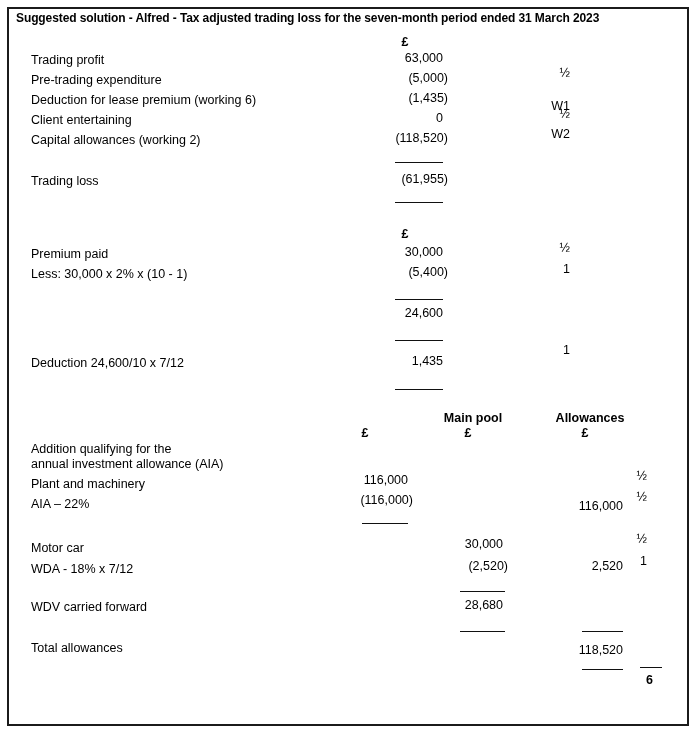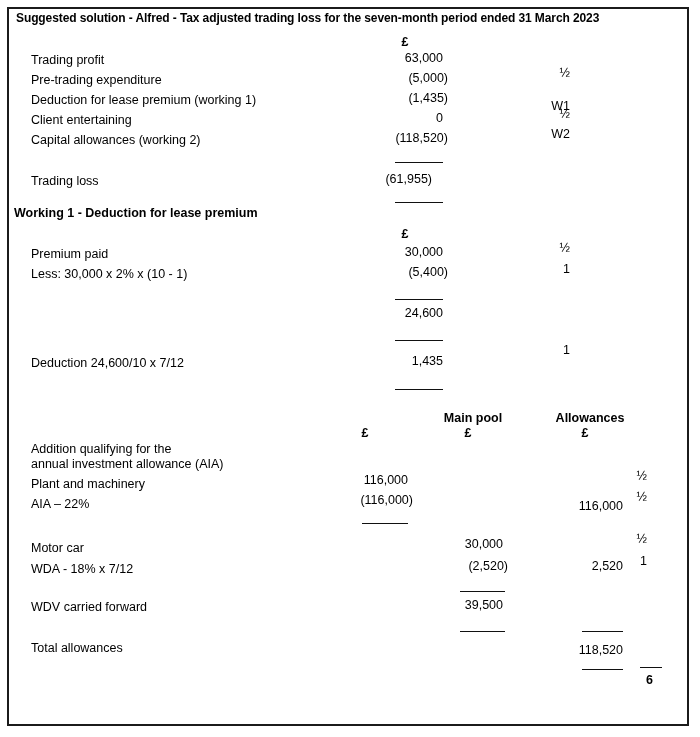--- a/index.html
+++ b/index.html
@@ -31,40 +31,39 @@
 
   <div class="t b c" style="left:405px;top:35px">£</div>
 
   <div class="t" style="left:31px;top:53px">Trading profit</div>
   <div class="t r nop" style="right:252px;top:51px">63,000</div>
 
   <div class="t" style="left:31px;top:73px">Pre-trading expenditure</div>
   <div class="t r" style="right:252px;top:71px">(5,000)</div>
   <div class="t r" style="right:130px;top:66px">½</div>
 
-  <div class="t" style="left:31px;top:93px">Deduction for lease premium (working 1)</div>
+  <div class="t" style="left:31px;top:93px">Deduction for lease premium (working 6)</div>
   <div class="t r" style="right:252px;top:91px">(1,435)</div>
   <div class="t r" style="right:130px;top:99px">W1</div>
 
   <div class="t" style="left:31px;top:113px">Client entertaining</div>
   <div class="t r nop" style="right:252px;top:111px">0</div>
   <div class="t r" style="right:130px;top:107px">½</div>
 
   <div class="t" style="left:31px;top:133px">Capital allowances (working 2)</div>
   <div class="t r" style="right:252px;top:131px">(118,520)</div>
   <div class="t r" style="right:130px;top:127px">W2</div>
 
   <div class="rule" style="left:395px;top:162px;width:48px"></div>
 
   <div class="t" style="left:31px;top:174px">Trading loss</div>
-  <div class="t r" style="right:268px;top:172px">(61,955)</div>
+  <div class="t r" style="right:252px;top:172px">(61,955)</div>
 
   <div class="rule" style="left:395px;top:202px;width:48px"></div>
 
-  <div class="t b" style="left:14px;top:206px">Working 1 - Deduction for lease premium</div>
 
   <div class="t b c" style="left:405px;top:227px">£</div>
 
   <div class="t" style="left:31px;top:247px">Premium paid</div>
   <div class="t r nop" style="right:252px;top:245px">30,000</div>
   <div class="t r" style="right:130px;top:241px">½</div>
 
   <div class="t" style="left:31px;top:267px">Less: 30,000 x 2% x (10 - 1)</div>
   <div class="t r" style="right:252px;top:265px">(5,400)</div>
   <div class="t r" style="right:130px;top:262px">1</div>
@@ -109,21 +108,21 @@
   <div class="t r" style="right:53px;top:532px">½</div>
 
   <div class="t" style="left:31px;top:562px">WDA - 18% x 7/12</div>
   <div class="t r" style="right:192px;top:559px">(2,520)</div>
   <div class="t r" style="right:77px;top:559px">2,520</div>
   <div class="t r" style="right:53px;top:554px">1</div>
 
   <div class="rule" style="left:460px;top:591px;width:45px"></div>
 
   <div class="t" style="left:31px;top:600px">WDV carried forward</div>
-  <div class="t r nop" style="right:192px;top:598px">39,500</div>
+  <div class="t r nop" style="right:192px;top:598px">28,680</div>
 
   <div class="rule" style="left:460px;top:631px;width:45px"></div>
   <div class="rule" style="left:582px;top:631px;width:41px"></div>
 
   <div class="t" style="left:31px;top:641px">Total allowances</div>
   <div class="t r" style="right:77px;top:643px">118,520</div>
 
   <div class="rule" style="left:582px;top:669px;width:41px"></div>
   <div class="rule" style="left:640px;top:667px;width:22px"></div>
 

